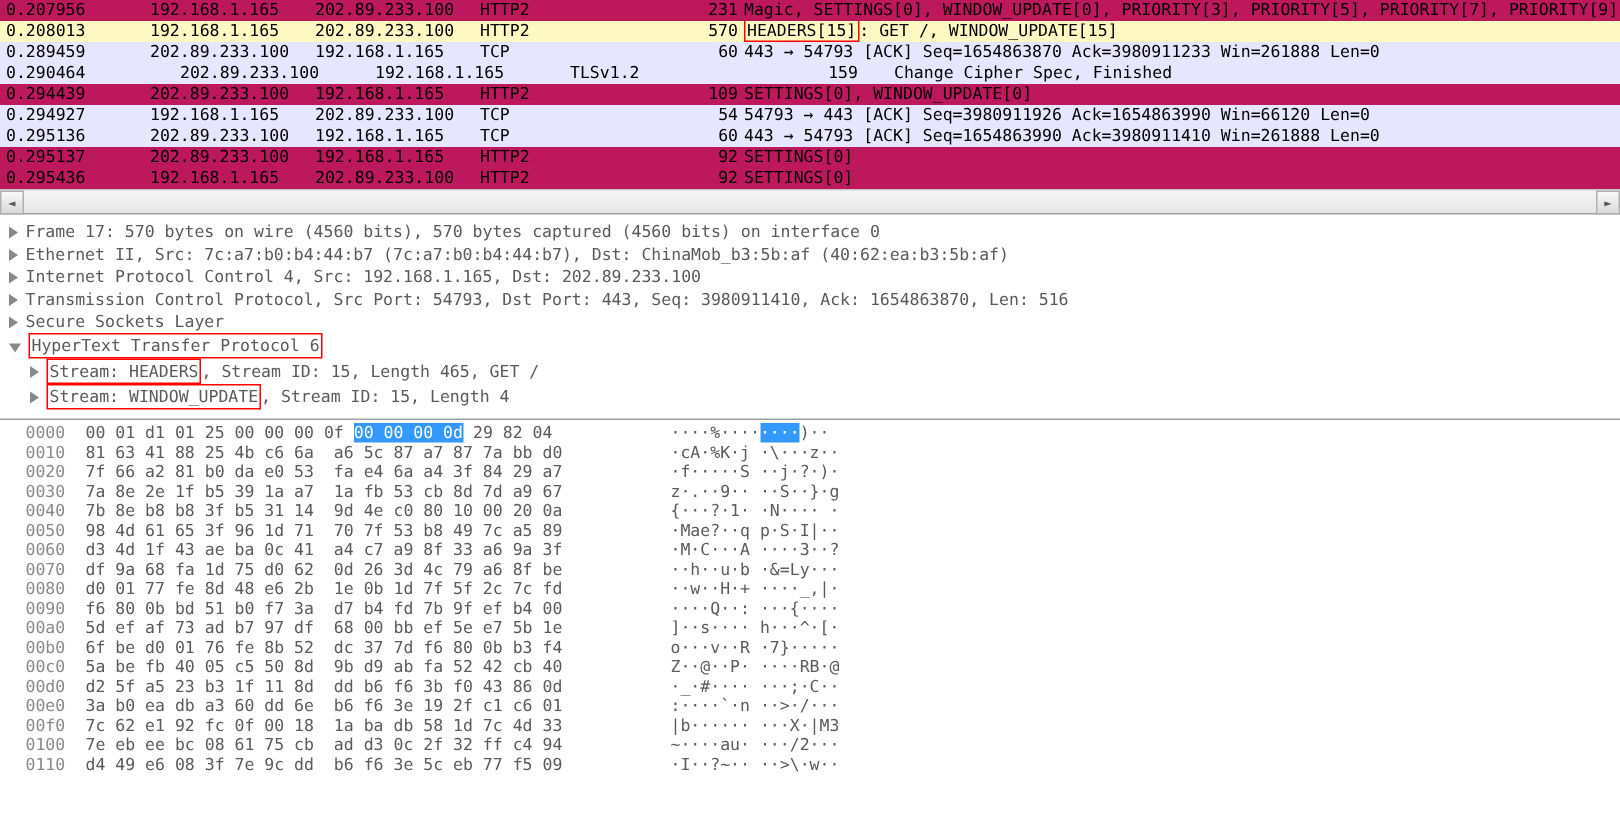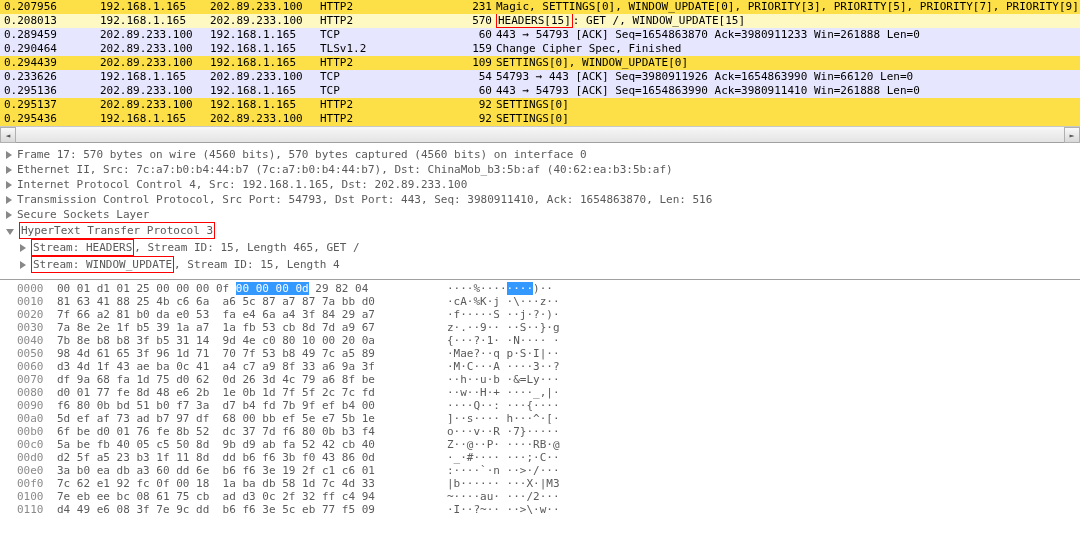--- a/index.html
+++ b/index.html
@@ -16,23 +16,23 @@
   .packet-list {
     border-bottom: 1px solid #a0a0a0;
     position: relative;
   }
   .packet-row {
     display: flex;
     height: 14px;
     line-height: 14px;
     white-space: nowrap;
   }
-  .packet-row.http2   { background: #fde047; }
+  .packet-row.http2   { background: #be185d; }
   .packet-row.tcp     { background: #e7e6ff; }
-  .packet-row.tlsv12  { background: #e7e6ff; }
+  .packet-row.tlsv12  { background: #e7e6ff; gap: 20px; }
   .packet-row.selected { background: #fef9c3; }
   .c-time   { width: 100px; padding-left: 4px; }
   .c-src    { width: 110px; }
   .c-dst    { width: 110px; }
   .c-proto  { width: 140px; }
   .c-len    { width: 36px; text-align: right; padding-right: 4px; }
   .c-info   { flex: 1; overflow: hidden; }
   .hl-red   { border: 1px solid #ff0000; padding: 0 1px; }
 
   
@@ -134,21 +134,21 @@
       </div>
       <div class="packet-row http2">
         <span class="c-time">0.294439</span>
         <span class="c-src">202.89.233.100</span>
         <span class="c-dst">192.168.1.165</span>
         <span class="c-proto">HTTP2</span>
         <span class="c-len">109</span>
         <span class="c-info">SETTINGS[0], WINDOW_UPDATE[0]</span>
       </div>
       <div class="packet-row tcp">
-        <span class="c-time">0.233626</span>
+        <span class="c-time">0.294927</span>
         <span class="c-src">192.168.1.165</span>
         <span class="c-dst">202.89.233.100</span>
         <span class="c-proto">TCP</span>
         <span class="c-len">54</span>
         <span class="c-info">54793 → 443 [ACK] Seq=3980911926 Ack=1654863990 Win=66120 Len=0</span>
       </div>
       <div class="packet-row tcp">
         <span class="c-time">0.295136</span>
         <span class="c-src">202.89.233.100</span>
         <span class="c-dst">192.168.1.165</span>
@@ -195,21 +195,21 @@
   <div class="tree-row">
     <span class="tri"></span>
     <span>Transmission Control Protocol, Src Port: 54793, Dst Port: 443, Seq: 3980911410, Ack: 1654863870, Len: 516</span>
   </div>
   <div class="tree-row">
     <span class="tri"></span>
     <span>Secure Sockets Layer</span>
   </div>
   <div class="tree-row">
     <span class="tri open"></span>
-    <span class="hl-red">HyperText Transfer Protocol 3</span>
+    <span class="hl-red">HyperText Transfer Protocol 6</span>
   </div>
   <div class="tree-row indent1">
     <span class="tri"></span>
     <span class="hl-red">Stream: HEADERS</span>
     <span>, Stream ID: 15, Length 465, GET /</span>
   </div>
   <div class="tree-row indent1">
     <span class="tri"></span>
     <span class="hl-red">Stream: WINDOW_UPDATE</span>
     <span>, Stream ID: 15, Length 4</span>

